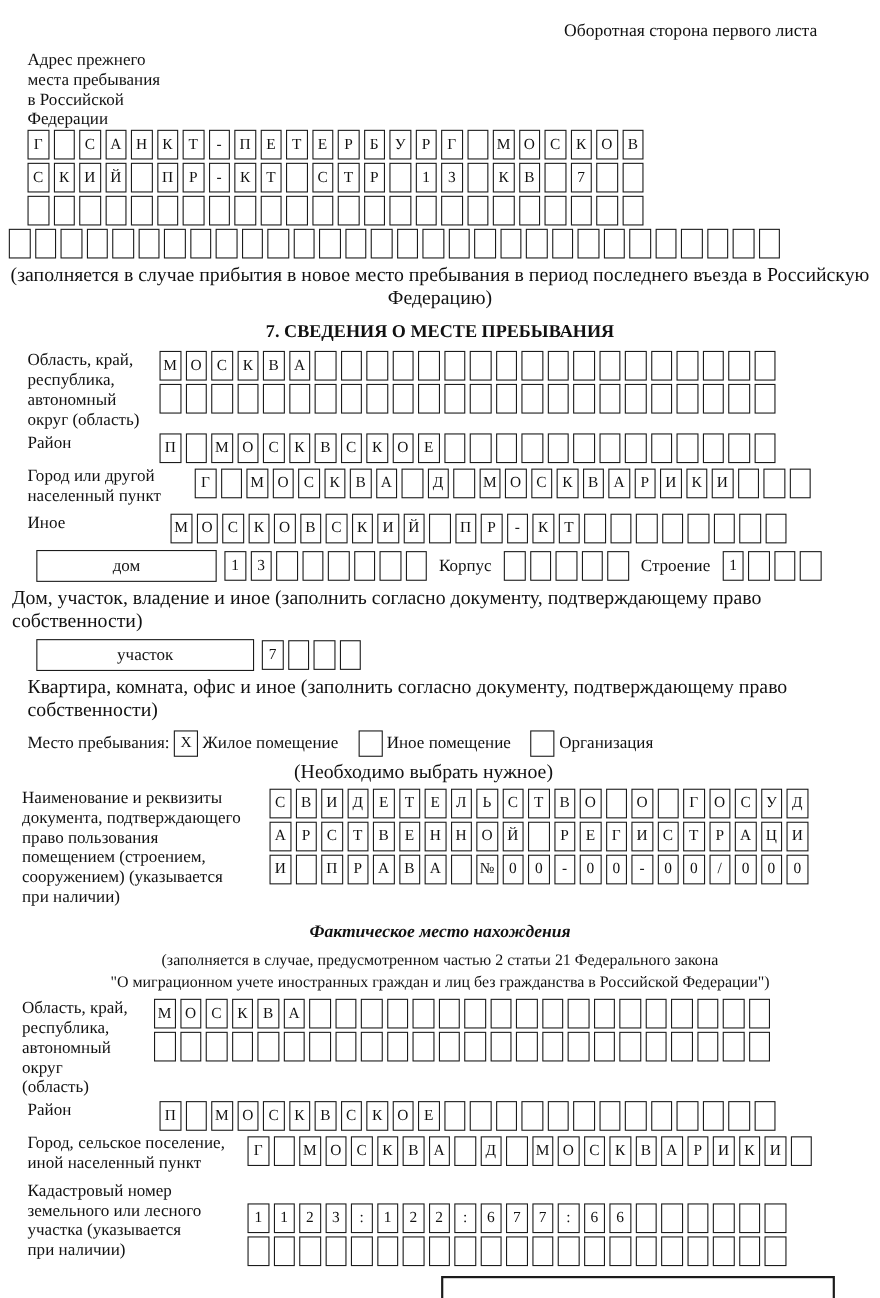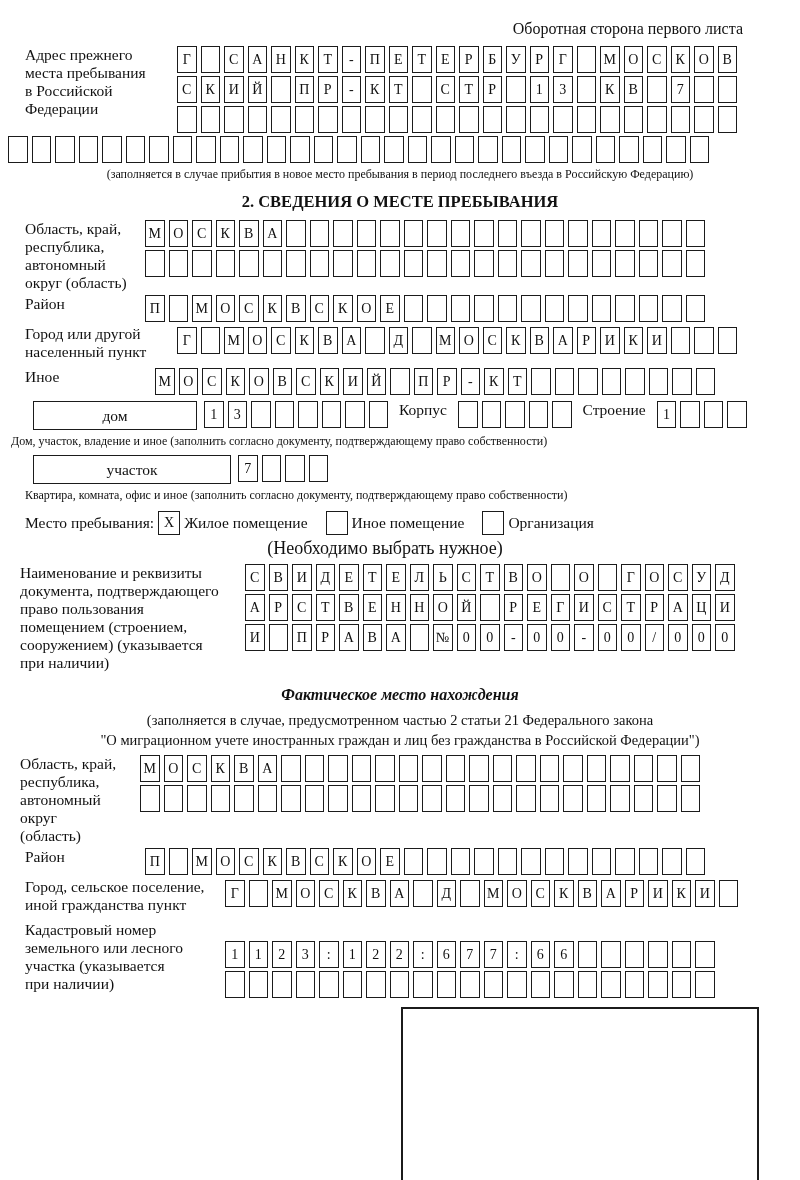--- a/index.html
+++ b/index.html
@@ -19,36 +19,36 @@
 
   .cells{ display:flex; gap:4px; }
   .cell{
     flex:none; width:17.5px; height:25px;
     border:1.5px solid #1b1b1b; background:#fff;
     display:flex; align-items:center; justify-content:center;
     font-size:14px; font-family:"Liberation Serif","DejaVu Serif",serif;
   }
   .fullrow{ margin-left:8px; margin-top:3px; }
 
-  .note{ font-size:12px; margin-top:4px; }
+  .note{ font-size:18px; margin-top:4px; }
   .center{ text-align:center; }
   .h2{ text-align:center; font-weight:bold; font-size:16.5px; margin:10px 0 8px 0; }
   .h3{ text-align:center; font-weight:bold; font-size:16px; margin:14px 0 6px 0;font-style:italic; }
 
   .w150{ width:152px; } .w120{ width:120px; } .w130{ width:130px; }
   .w152{ width:152px; } .w225{ width:225px; } .w200{ width:200px; }
 
-  .mt8{ margin-top:8px; } .mt5{ margin-top:5px;margin-left:20px; } .mt3{ margin-top:3px; }
+  .mt8{ margin-top:8px;flex-direction:column; } .mt5{ margin-top:5px;margin-left:20px; } .mt3{ margin-top:3px; }
 
   .widebox{
     flex:none; border:1.5px solid #1b1b1b; height:27px;
     display:flex; align-items:center; justify-content:center;
     font-size:15.5px; background:#fff;
   }
-  .houseline{ display:flex; margin-left:33px; margin-top:6px; gap:7px; }
+  .houseline{ display:flex; align-items:center; margin-left:33px; margin-top:6px; gap:7px; }
   .inline-lbl{ font-size:15.5px; margin:0 4px; }
 
   .stayline{ display:flex; align-items:center; margin-left:25px; margin-top:8px; gap:4px; font-size:15.5px; }
   .cbox{
     flex:none; width:20px; height:22px; border:1.5px solid #1b1b1b;
     display:flex; align-items:center; justify-content:center; font-size:14px;
   }
   .choose-note{ width:470px; margin-left:150px; text-align:center; font-size:18px; margin-top:3px; }
 
   .fact-note{ text-align:center; font-size:14.5px; line-height:20px; }
@@ -176,21 +176,21 @@
       <div class="cell"></div>
       <div class="cell"></div>
       <div class="cell"></div>
       <div class="cell"></div>
       <div class="cell"></div>
       <div class="cell"></div>
       <div class="cell"></div>
     </div>
   <div class="note center">(заполняется в случае прибытия в новое место пребывания в период последнего въезда в Российскую Федерацию)</div>
 
-  <div class="h2">2. СВЕДЕНИЯ О МЕСТЕ ПРЕБЫВАНИЯ</div>
+  <div class="h2">7. СВЕДЕНИЯ О МЕСТЕ ПРЕБЫВАНИЯ</div>
 
   <div class="flexline" style="min-height:68px;">
     <div class="lbl w120">Область, край,
 республика,
 автономный
 округ (область)</div>
     <div class="rowstack">
       <div class="cells">
           <div class="cell">М</div>
           <div class="cell">О</div>
@@ -559,21 +559,21 @@
         <div class="cell"></div>
         <div class="cell"></div>
         <div class="cell"></div>
         <div class="cell"></div>
         <div class="cell"></div>
       </div>
   </div>
 
   <div class="flexline mt3" style="min-height:40px;">
     <div class="lbl w200">Город, сельское поселение,
-иной гражданства пункт</div>
+иной населенный пункт</div>
     <div class="cells" style="margin-top:2px;">
         <div class="cell">Г</div>
         <div class="cell"></div>
         <div class="cell">М</div>
         <div class="cell">О</div>
         <div class="cell">С</div>
         <div class="cell">К</div>
         <div class="cell">В</div>
         <div class="cell">А</div>
         <div class="cell"></div>

